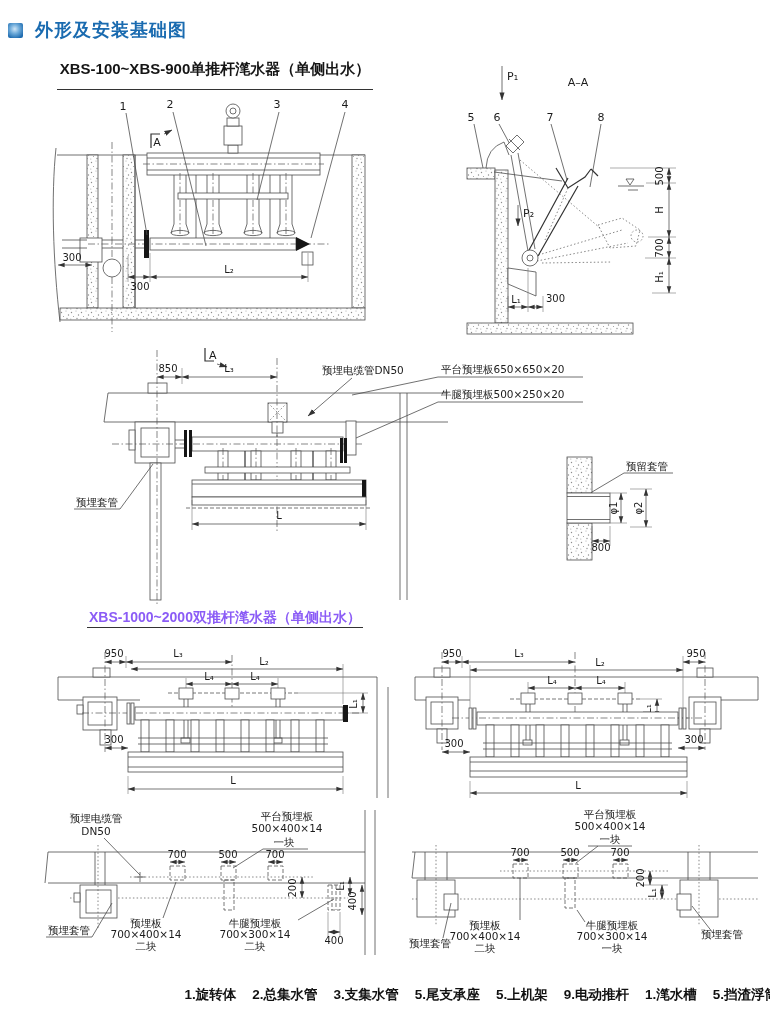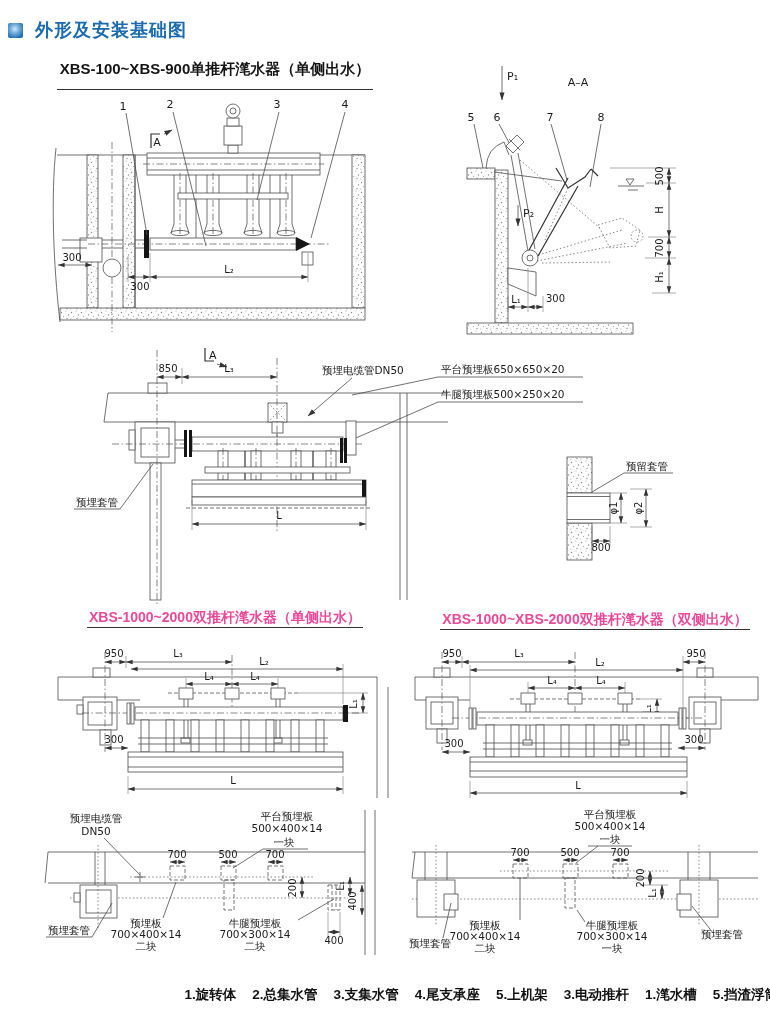--- a/index.html
+++ b/index.html
@@ -4,21 +4,21 @@
 <style>
   html,body{margin:0;padding:0;background:#fff;}
   #page{position:relative;width:770px;height:1030px;background:#fff;overflow:hidden;
         font-family:"Liberation Sans","DejaVu Sans",sans-serif;}
   .abs{position:absolute;}
   #hdr{left:8px;top:18px;display:flex;align-items:center;gap:12px;}
   #hdr .sq{width:15px;height:15px;border-radius:2px;
      background:radial-gradient(circle at 45% 40%, #cfe6f7 0%, #6aa8d8 40%, #1f6cb0 80%);}
   #hdr .ttl{font-size:18px;font-weight:700;color:#1a6bb0;letter-spacing:1px;}
   .dttl{font-size:15px;font-weight:600;color:#151515;border-bottom:1.2px solid #333;padding:0 3px 12px;}
-  .dttl2{font-size:14px;font-weight:600;color:#ec4899;border-bottom:1.2px solid #333;padding:0 2px 2px;}
+  .dttl2{font-size:14px;font-weight:600;color:#8b5cf6;border-bottom:1.2px solid #333;padding:0 2px 2px;}
   #legend{left:8px;top:986px;width:770px;display:flex;justify-content:flex-end;gap:16px;
      font-size:13.5px;font-weight:700;color:#111;}
   svg{position:absolute;left:0;top:0;}
   .ln{stroke:#4d4d4d;stroke-width:.8;fill:none;}
   .ln2{stroke:#333;stroke-width:1.2;fill:none;}
   .dsh{stroke:#555;stroke-width:.7;fill:none;stroke-dasharray:7 2.5 1.5 2.5;}
   .dot{stroke:#555;stroke-width:.7;fill:none;stroke-dasharray:1.5 2.2;}
   .hid{stroke:#555;stroke-width:.8;fill:none;stroke-dasharray:4 2;}
   .stp{fill:url(#stip);stroke:#4d4d4d;stroke-width:.8;}
   .wf{fill:#fff;stroke:#4d4d4d;stroke-width:.8;}
@@ -36,23 +36,20 @@
   <div id="hdr" class="abs">
     <div class="sq"></div>
     <div class="ttl">外形及安装基础图</div>
   </div>
 
   <div class="abs" style="left:0;top:60px;width:430px;text-align:center;">
     <span class="dttl">XBS-100~XBS-900单推杆滗水器（单侧出水）</span>
   </div>
   <div class="abs" style="left:30px;top:608px;width:390px;text-align:center;">
     <span class="dttl2">XBS-1000~2000双推杆滗水器（单侧出水）</span>
-  </div>
-  <div class="abs" style="left:420px;top:610px;width:350px;text-align:center;">
-    <span class="dttl2">XBS-1000~XBS-2000双推杆滗水器（双侧出水）</span>
   </div>
 
   <svg width="770" height="1030" viewBox="0 0 770 1030">
     <defs>
       <pattern id="stip" width="10" height="10" patternUnits="userSpaceOnUse">
         <rect width="10" height="10" fill="#fefefe"></rect>
         <circle cx="1.5" cy="2.5" r=".7" fill="#8d8d8d"></circle>
         <circle cx="6" cy="1" r=".5" fill="#9a9a9a"></circle>
         <circle cx="8.5" cy="5" r=".7" fill="#8d8d8d"></circle>
         <circle cx="3.5" cy="6.5" r=".55" fill="#9a9a9a"></circle>
@@ -481,20 +478,20 @@
       <text class="tc" x="612" y="940" text-anchor="middle">700×300×14</text>
       <text class="tc" x="612" y="952" text-anchor="middle">一块</text>
       <text class="tc" x="722" y="938" text-anchor="middle">预埋套管</text>
     </g>
   </svg>
 
   <div id="legend" class="abs">
     <span>1.旋转体</span>
     <span>2.总集水管</span>
     <span>3.支集水管</span>
-    <span>4.尾支承座</span>
+    <span>5.尾支承座</span>
     <span>5.上机架</span>
-    <span>3.电动推杆</span>
+    <span>9.电动推杆</span>
     <span>1.滗水槽</span>
     <span>5.挡渣浮筒</span>
   </div>
 
 </div>
 
 </body></html>

